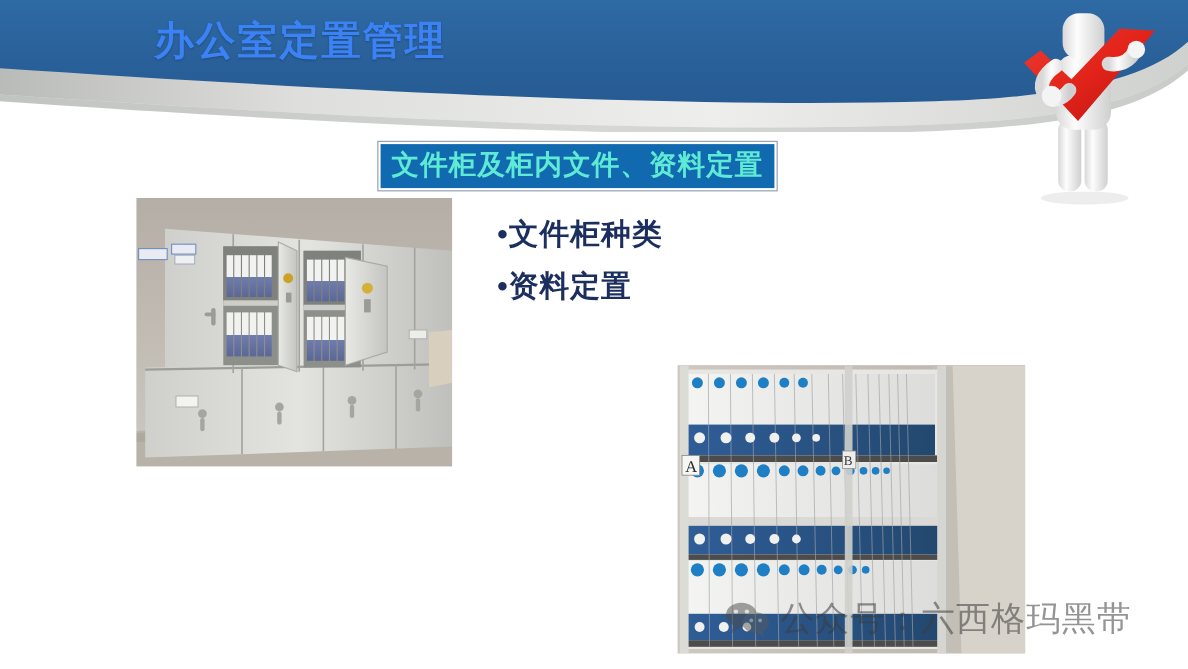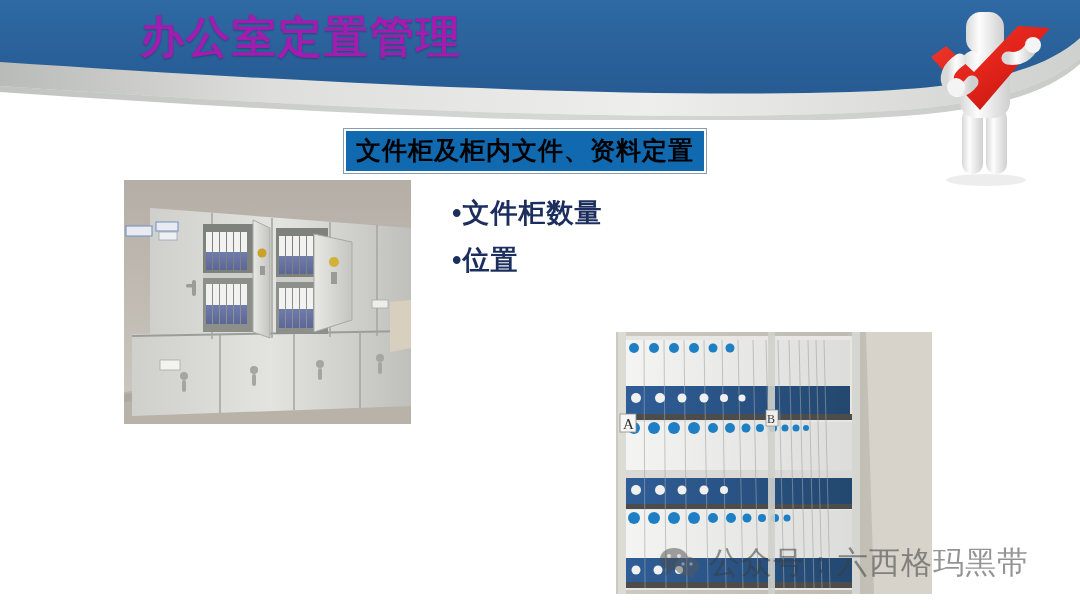--- a/index.html
+++ b/index.html
@@ -31,22 +31,22 @@
     height: 120px;
     overflow: hidden;
   }
   .banner-svg { position:absolute; left:0; top:0; }
 
   .slide-title {
     position: absolute;
     left: 140px;
     top: 14px;
     width: 560px;
-    color: #a21caf;
-    font-size: 44px;
+    color: #3b82f6;
+    font-size: 36px;
     font-weight: bold;
     letter-spacing: 2px;
     line-height: 46px;
     white-space: nowrap;
     text-shadow: 0 1px 2px rgba(0,0,0,0.25);
   }
 
   
   .mascot {
     position: absolute;
@@ -61,21 +61,21 @@
     position: absolute;
     left: 343px;
     top: 128px;
     padding: 2px;
     border: 1px solid #8a9bb0;
     background: #ffffff;
     box-sizing: border-box;
   }
   .subtitle-inner {
     background: #1169b0;
-    color: #000000;
+    color: #5eead4;
     font-size: 25px;
     font-weight: bold;
     line-height: 34px;
     padding: 2px 10px 4px 10px;
     letter-spacing: 1px;
     white-space: nowrap;
   }
 
   
   .bullets {
@@ -457,24 +457,24 @@
 
       <rect x="4" y="82" width="16" height="18" fill="#f6f6f4" stroke="#8d8d8a" stroke-width="0.8"></rect>
       <text x="7" y="97" font-family="Liberation Serif, serif" font-size="15" fill="#2b2b2b">A</text>
       <rect x="150" y="78" width="12" height="16" fill="#eeeeec" stroke="#8d8d8a" stroke-width="0.7"></rect>
       <text x="151" y="91" font-family="Liberation Serif, serif" font-size="12" fill="#3a3a3a">B</text>
     </svg>
   </div>
 
   <div class="bullets" id="bullets-top">
     <div class="b-item">
-      <span>•</span><span>文件柜数量</span>
+      <span>•</span><span>文件柜种类</span>
     </div>
     <div class="b-item">
-      <span>•</span><span>位置</span>
+      <span>•</span><span>资料定置</span>
     </div>
   </div>
 
   <div class="bullets" id="bullets-bottom">
   </div>
 
   <div class="watermark">
     <svg class="wm-icon" viewBox="0 0 42 34">
       <ellipse cx="15" cy="13" rx="14" ry="11" fill="#4a4a4a"></ellipse>
       <path d="M8,21 L6,30 L14,24 Z" fill="#4a4a4a"></path>

